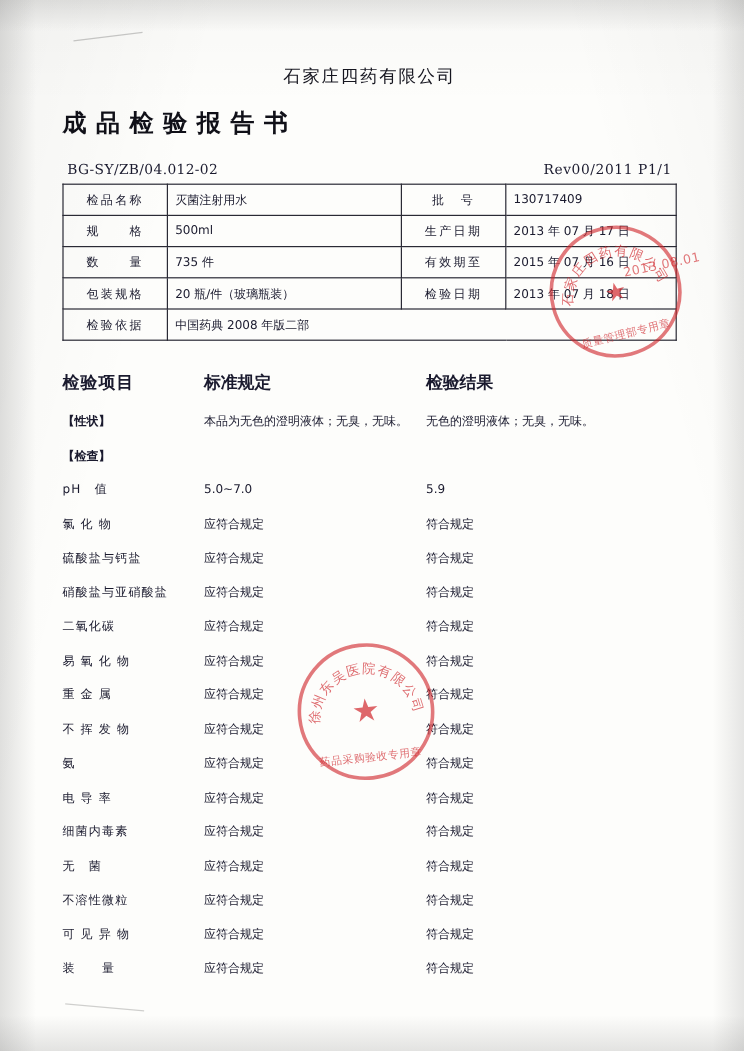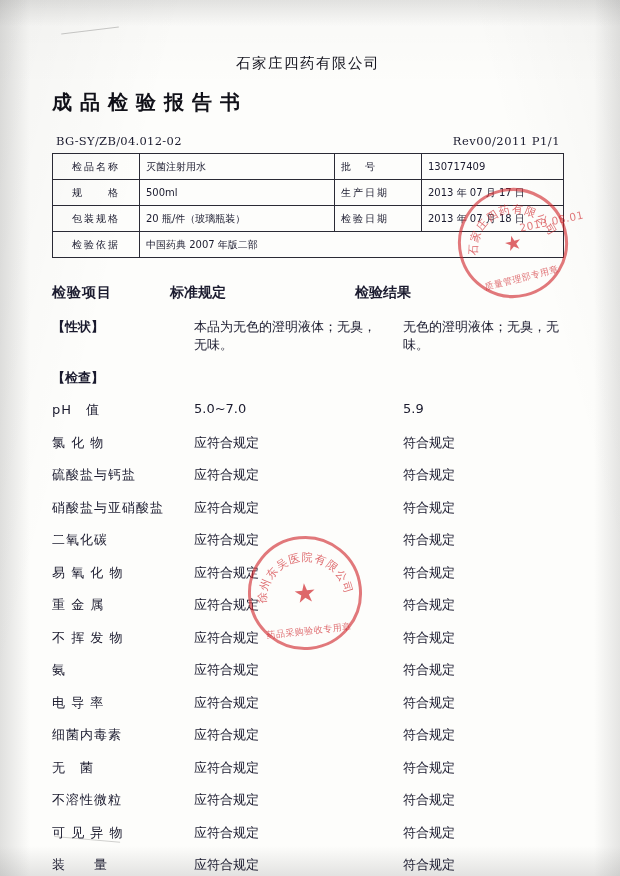--- a/index.html
+++ b/index.html
@@ -122,20 +122,21 @@
     text-align: center;
     letter-spacing: 2px;
   }
   td.value {
     width: 182px;
     padding-left: 10px;
     margin-left: 20px;
   }
   td.label2 {
     width: 74px;
+    text-align: center;
     letter-spacing: 2px;
   }
   td.value2 {
     padding-left: 10px;
   }
   td.span-wide {
     padding-left: 10px;
   }
 
   .results {
@@ -147,24 +148,23 @@
     font-size: 14px;
     font-weight: bold;
     margin-bottom: 16px;
   }
   .c1 { width: 118px; flex: 0 0 118px; letter-spacing: 1px;}
   .c2 { width: 185px; flex: 0 0 185px; }
   .c3 { flex: 1 1 auto; }
 
   .res-row {
     display: flex;
-    font-size: 13px;
+    font-size: 10px;
     margin-bottom: 14.5px;
-    align-items: flex-start;
-    gap: 24px;
+    align-items: center;
   }
   .res-row .c1 { letter-spacing: 1px; }
   .res-row.section .c1 { font-weight: bold; letter-spacing: 0px; }
   .res-row.section .c2 { }
 
   
   .stamp {
     position: absolute;
     border: 3px solid rgba(208, 38, 44, 0.62);
     border-radius: 50%;
@@ -251,28 +251,34 @@
         <td class="label2">批　号</td>
         <td class="value2">130717409</td>
       </tr>
       <tr>
         <td class="label">规　　格</td>
         <td class="value">500ml</td>
         <td class="label2">生产日期</td>
         <td class="value2">2013 年 07 月 17 日</td>
       </tr>
       <tr>
+        <td class="label">数　　量</td>
+        <td class="value">735 件</td>
+        <td class="label2">有效期至</td>
+        <td class="value2">2015 年 07 月 16 日</td>
+      </tr>
+      <tr>
         <td class="label">包装规格</td>
         <td class="value">20 瓶/件（玻璃瓶装）</td>
         <td class="label2">检验日期</td>
         <td class="value2">2013 年 07 月 18 日</td>
       </tr>
       <tr>
         <td class="label">检验依据</td>
-        <td class="span-wide" colspan="3">中国药典 2007 年版二部</td>
+        <td class="span-wide" colspan="3">中国药典 2008 年版二部</td>
       </tr>
     </tbody>
       </table>
 
     <div class="results">
       <div class="res-head">
         <div class="c1">检验项目</div>
         <div class="c2">标准规定</div>
         <div class="c3">检验结果</div>
       </div>

